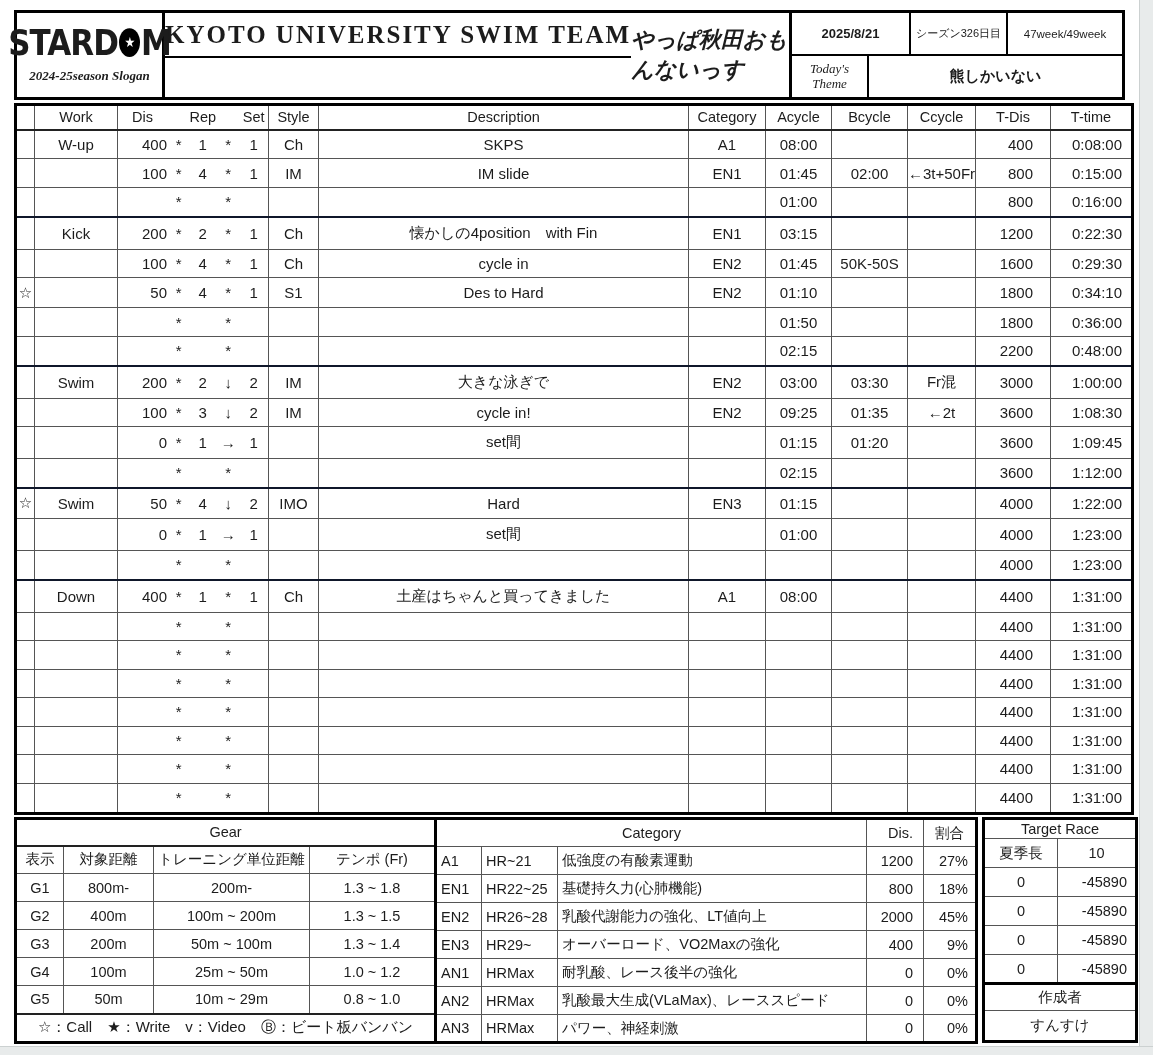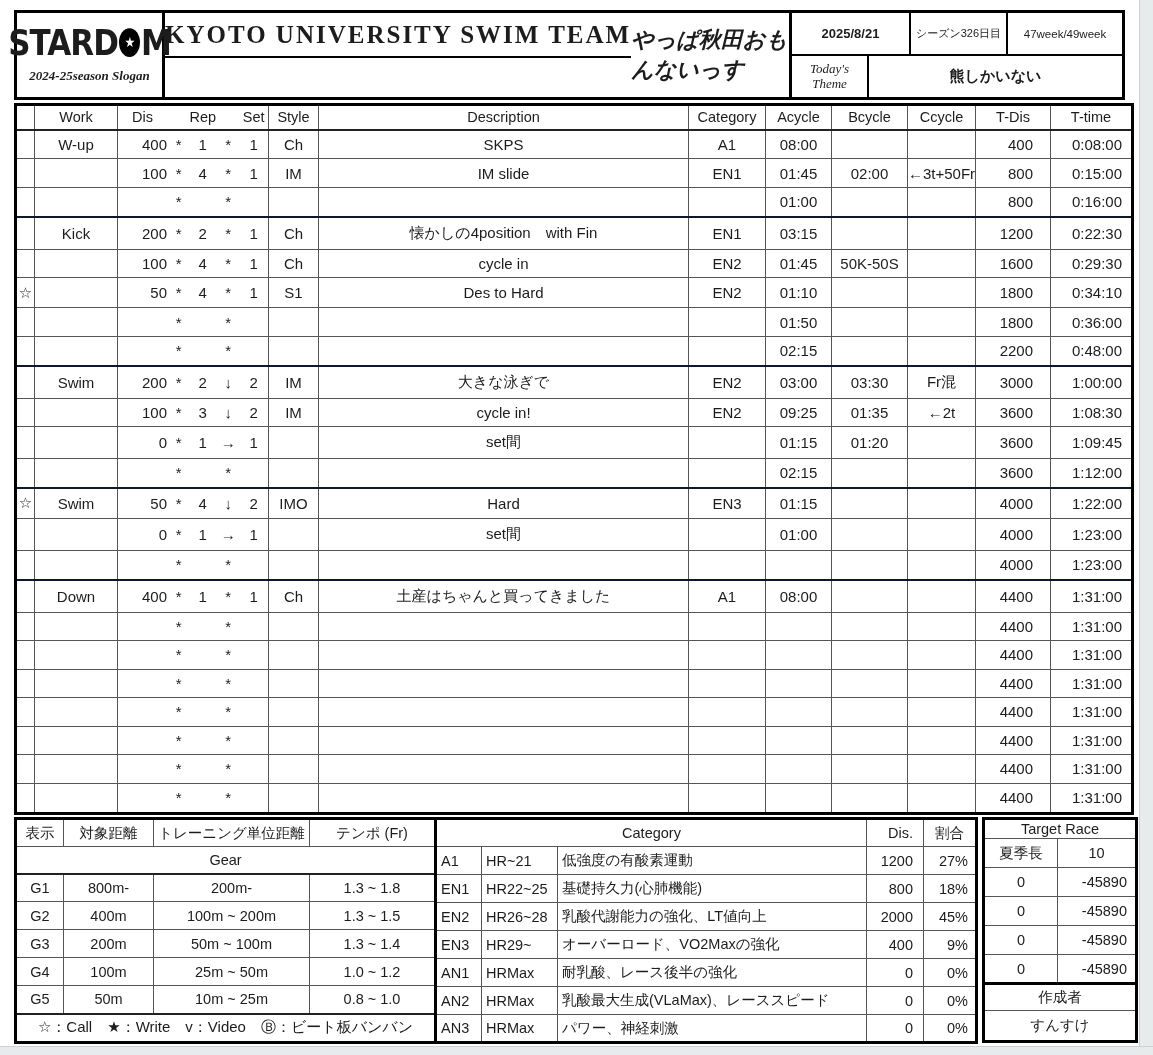--- a/index.html
+++ b/index.html
@@ -628,29 +628,29 @@
     <div class="bottom">
 
       <table class="gear">
         <colgroup>
             <col style="width:48px">
             <col style="width:90px">
             <col style="width:156px">
             <col style="width:126px">
           </colgroup>
         <thead>
+          <tr style="height:27px">
+              <th class="g-title" colspan="4">Gear</th>
+            </tr>
           <tr style="height:28px">
             <th>表示</th>
             <th>対象距離</th>
             <th>トレーニング単位距離</th>
             <th>テンポ (Fr)</th>
           </tr>
-          <tr style="height:27px">
-              <th class="g-title" colspan="4">Gear</th>
-            </tr>
         </thead>
         <tbody>
             <tr style="height:28px">
     <td>G1</td>
     <td>800m-</td>
     <td>200m-</td>
     <td>1.3 ~ 1.8</td>
   </tr>
             <tr style="height:28px">
     <td>G2</td>
@@ -666,21 +666,21 @@
   </tr>
             <tr style="height:28px">
     <td>G4</td>
     <td>100m</td>
     <td>25m ~ 50m</td>
     <td>1.0 ~ 1.2</td>
   </tr>
             <tr style="height:28px">
     <td>G5</td>
     <td>50m</td>
-    <td>10m ~ 25m</td>
+    <td>10m ~ 29m</td>
     <td>0.8 ~ 1.0</td>
   </tr>
           </tbody>
         <tfoot>
           <tr style="height:29px">
               <td colspan="4">☆：Call　★：Write　v：Video　Ⓑ：ビート板バンバン</td>
             </tr>
         </tfoot>
       </table>
 

